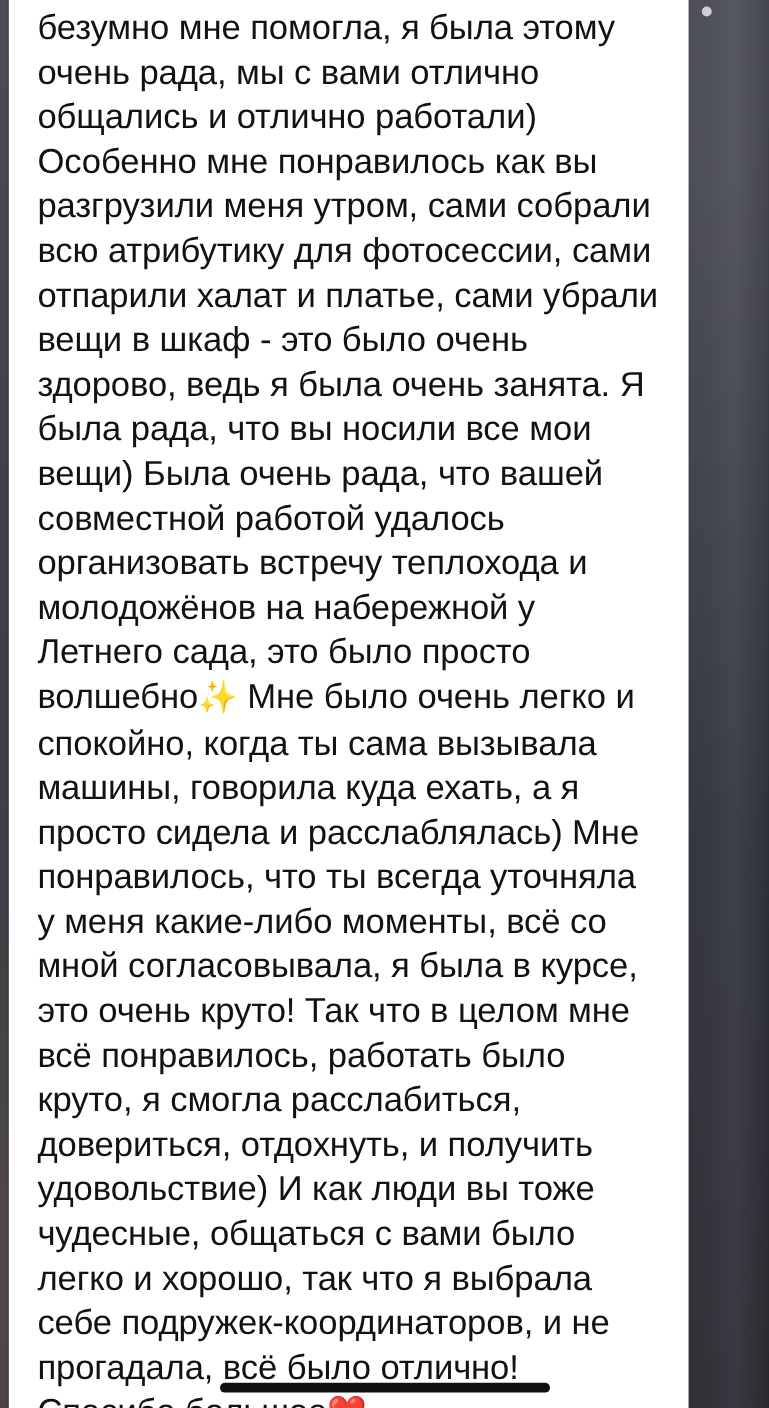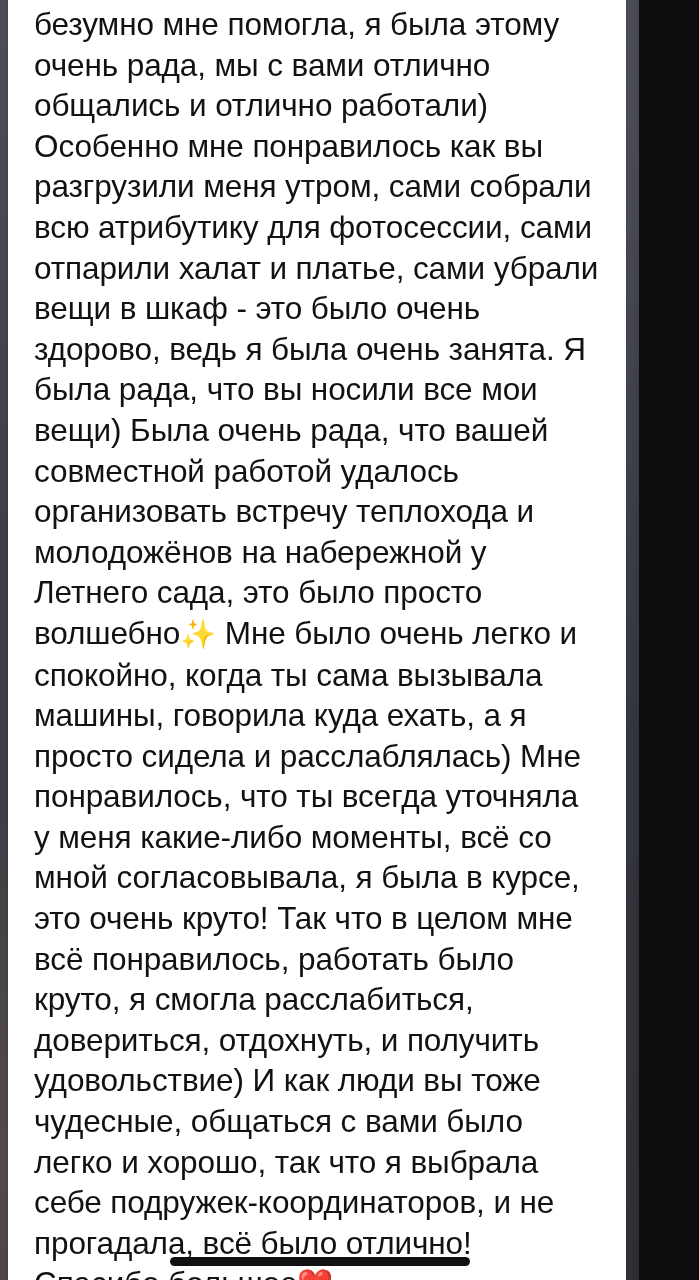--- a/index.html
+++ b/index.html
@@ -9,21 +9,21 @@
   }
   body {
     width: 699px;
     height: 1280px;
     overflow: hidden;
     font-family: "Liberation Sans", sans-serif;
   }
 
   .screen {
     position: relative;
-    width: 639px;
+    width: 699px;
     height: 1280px;
     overflow: hidden;
     
     background:
       radial-gradient(circle at 10% 92%, rgba(150,120,95,0.35) 0%, rgba(120,100,85,0.12) 28%, rgba(0,0,0,0) 55%),
       radial-gradient(circle at 92% 12%, rgba(110,110,125,0.30) 0%, rgba(0,0,0,0) 48%),
       linear-gradient(160deg, #4b4d58 0%, #3b3d47 38%, #34363f 70%, #2c2e36 100%);
   }
 
   

